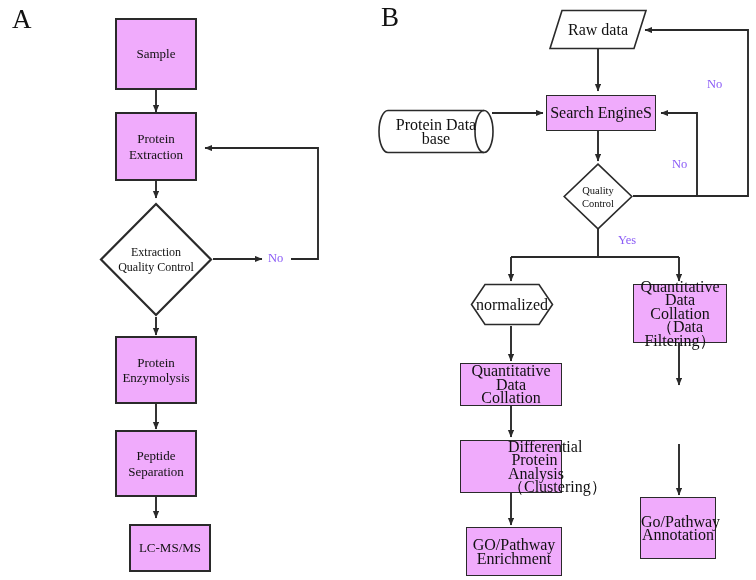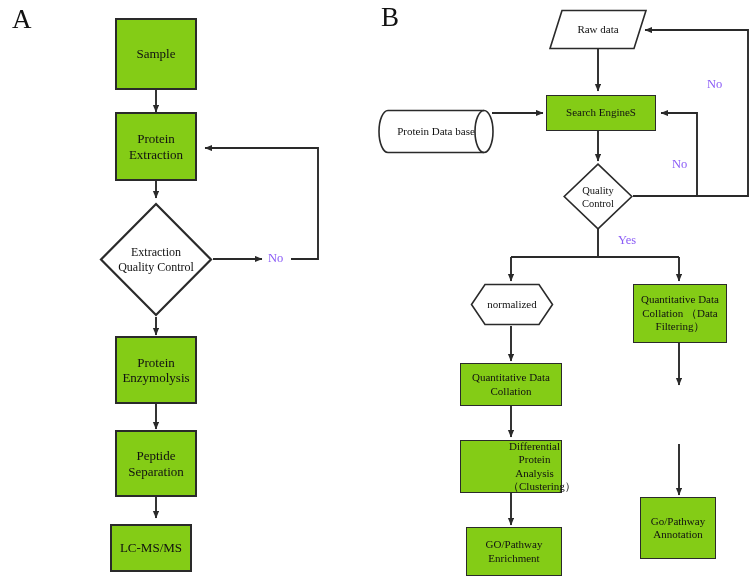--- a/index.html
+++ b/index.html
@@ -5,21 +5,21 @@
   html,body{margin:0;padding:0;background:#ffffff;}
   body{width:756px;height:580px;position:relative;overflow:hidden;
        font-family:"Liberation Serif","DejaVu Serif",serif;color:#111;}
   #stage{position:absolute;left:0;top:0;width:756px;height:580px;}
   svg#wires{position:absolute;left:0;top:0;width:756px;height:580px;pointer-events:none;}
 
   .panel-label{position:absolute;font-size:27px;line-height:1;color:#111;
                font-family:"Liberation Serif","DejaVu Serif",serif;}
 
   .node{position:absolute;box-sizing:border-box;display:flex;align-items:center;
-        justify-content:center;text-align:center;background:#84cc16;color:#111;}
+        justify-content:center;text-align:center;background:#f0abfc;color:#111;}
   .node .cap{display:block;width:100%;padding:0 3px;}
 
   .rect{border:2px solid #2a2a2a;}
   .rect.thin{border-width:1.5px;}
 
   
   .diamond{background:transparent;border:none;}
   .diamond .dshape{position:absolute;left:0;top:0;width:100%;height:100%;}
   .diamond .cap{position:relative;z-index:2;}
 
@@ -33,21 +33,21 @@
 
   .cyl{background:transparent;border:none;}
   .cyl .cshape{position:absolute;left:0;top:0;width:100%;height:100%;}
   .cyl .cap{position:relative;z-index:2;}
 
   .edge-label{position:absolute;font-size:12.5px;line-height:1;color:#8b5cf6;
               font-family:"Liberation Serif","DejaVu Serif",serif;white-space:nowrap;}
 
   .fs13{font-size:13px;line-height:15.5px;}
   .fs12{font-size:12px;line-height:14.5px;}
-  .fs11{font-size:11px;line-height:13.5px;}
+  .fs11{font-size:16px;line-height:13.5px;}
   .fs105{font-size:10.5px;line-height:13px;}
 </style>
 </head>
 <body>
 
 <div id="stage">
 
   <svg id="wires" viewBox="0 0 756 580" width="756" height="580">
     <defs>
       <marker id="ah" markerWidth="9" markerHeight="9" refX="7.2" refY="3.2" orient="auto" markerUnits="userSpaceOnUse">
@@ -118,21 +118,21 @@
   </div>
 
   <div class="node rect fs13" style="left:115px;top:336px;width:82px;height:68px;">
     <span class="cap">Protein<br>Enzymolysis</span>
   </div>
 
   <div class="node rect fs13" style="left:115px;top:430px;width:82px;height:67px;">
     <span class="cap">Peptide<br>Separation</span>
   </div>
 
-  <div class="node rect fs13" style="left:110px;top:524px;width:82px;height:48px;">
+  <div class="node rect fs13" style="left:129px;top:524px;width:82px;height:48px;">
     <span class="cap">LC-MS/MS</span>
   </div>
 
   <div class="edge-label" style="left:268px;top:252px;">No</div>
 
   <div class="node para fs11" style="left:549px;top:9px;width:98px;height:41px;">
     <svg class="pshape" viewBox="0 0 98 41" preserveAspectRatio="none">
       <polygon points="13,1.5 97,1.5 85,39.5 1,39.5" fill="#fff" stroke="#2a2a2a" stroke-width="1.6"></polygon>
     </svg>
     <span class="cap">Raw data</span>

